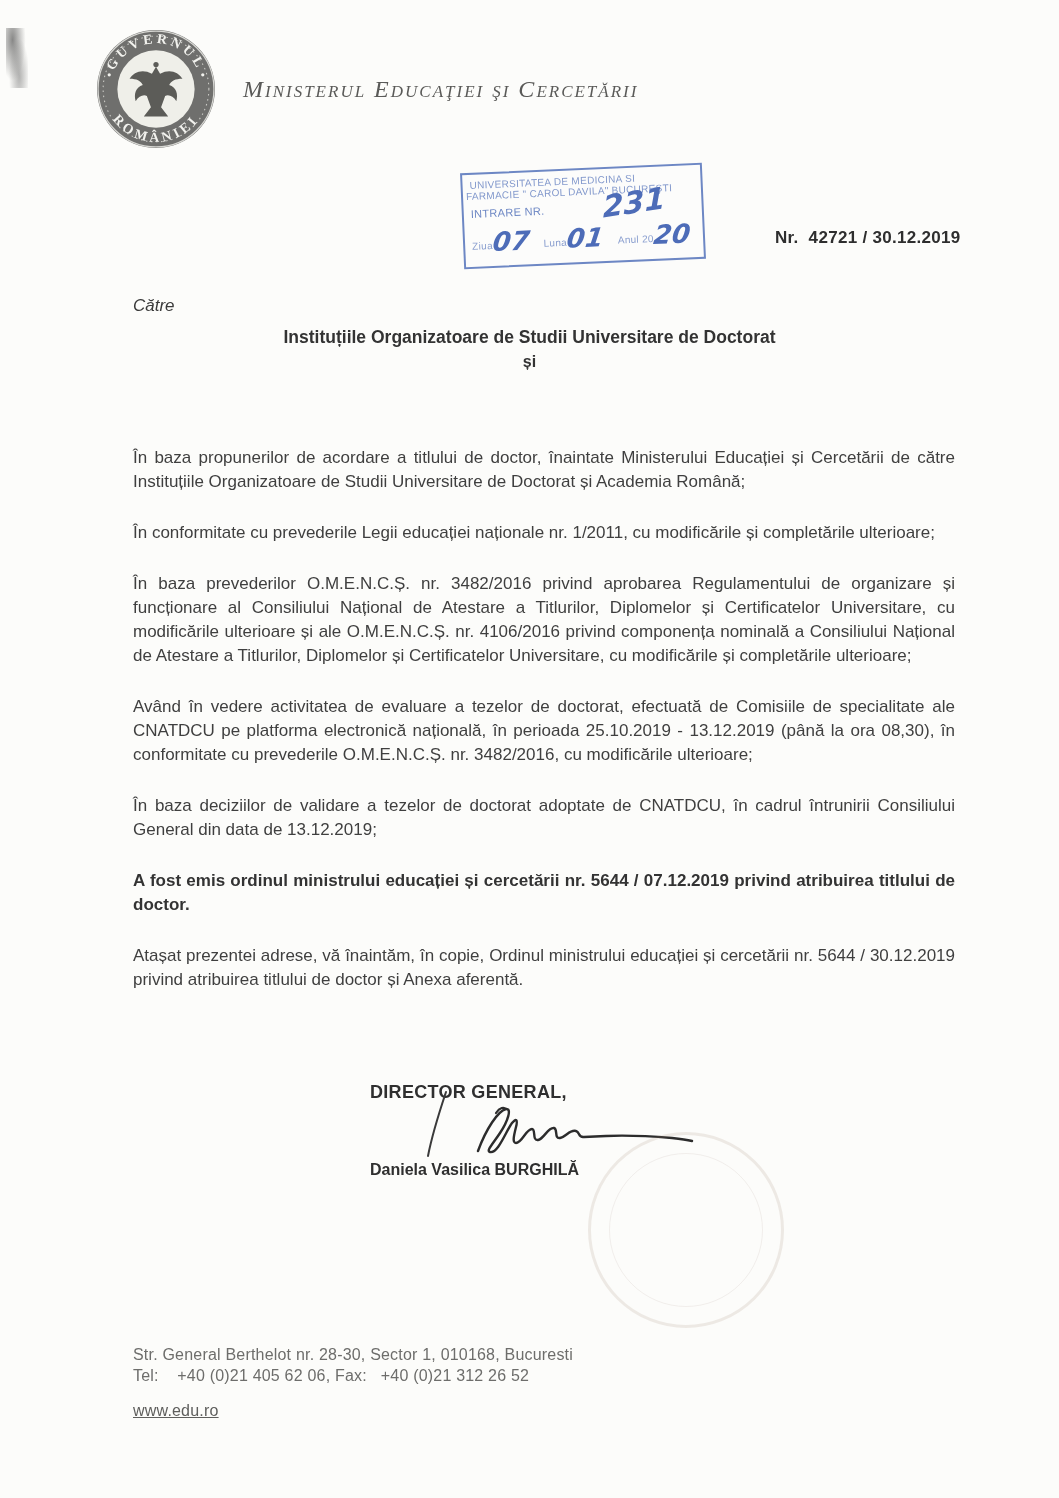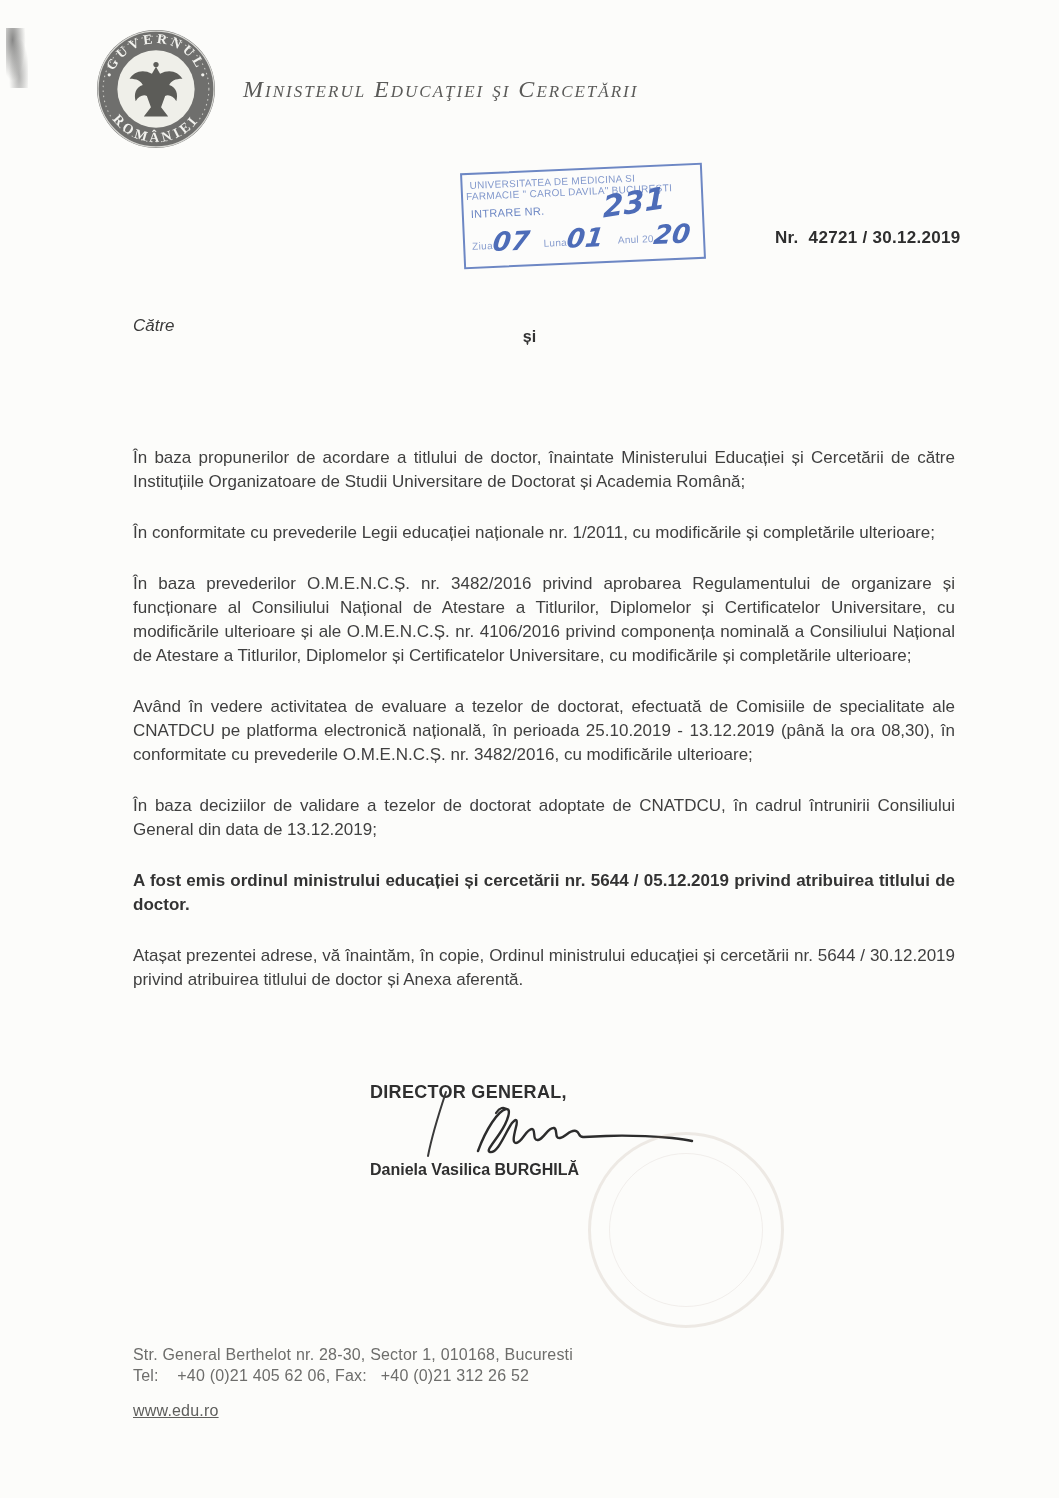--- a/index.html
+++ b/index.html
@@ -62,21 +62,21 @@
 
   .ref-number {
     position: absolute; left: 775px; top: 228px;
     font-weight: bold; font-size: 17px; color: #2e2e2e; letter-spacing: .3px;
     white-space: pre;
   }
 
   
   .salutation {
     position: absolute; left: 133px; top: 296px;
-    font-style: italic; font-size: 17px; color: #3a3a3a; margin-top: 20px;
+    font-style: italic; font-size: 17px; color: #3a3a3a;
   }
   .addressee {
     position: absolute; left: 0; top: 325px; width: 1059px;
     text-align: center; font-weight: bold; font-size: 17.5px; color: #333;
     line-height: 1.45;
   }
   .addressee .small-si { font-size: 16px; }
 
   .letter-body {
     position: absolute; left: 133px; top: 446px; width: 822px;
@@ -167,30 +167,31 @@
       <span class="lbl">Anul 20</span>
       <span class="hand">20</span>
     </div>
   </div>
 
   <div class="ref-number">Nr.  42721 / 30.12.2019</div>
 
   <div class="salutation">Către</div>
 
   <div class="addressee">
+    <div>Instituțiile Organizatoare de Studii Universitare de Doctorat</div>
     <div class="small-si">și</div>
   </div>
 
   <div class="letter-body">
     <p>În baza propunerilor de acordare a titlului de doctor, înaintate Ministerului Educației și Cercetării de către Instituțiile Organizatoare de Studii Universitare de Doctorat și Academia Română;</p>
     <p>În conformitate cu prevederile Legii educației naționale nr. 1/2011, cu modificările și completările ulterioare;</p>
     <p>În baza prevederilor O.M.E.N.C.Ș. nr. 3482/2016 privind aprobarea Regulamentului de organizare și funcționare al Consiliului Național de Atestare a Titlurilor, Diplomelor și Certificatelor Universitare, cu modificările ulterioare și ale O.M.E.N.C.Ș. nr. 4106/2016 privind componența nominală a Consiliului Național de Atestare a Titlurilor, Diplomelor și Certificatelor Universitare, cu modificările și completările ulterioare;</p>
     <p>Având în vedere activitatea de evaluare a tezelor de doctorat, efectuată de Comisiile de specialitate ale CNATDCU pe platforma electronică națională, în perioada 25.10.2019  - 13.12.2019 (până la ora 08,30), în conformitate cu prevederile O.M.E.N.C.Ș. nr. 3482/2016, cu modificările ulterioare;</p>
     <p>În baza deciziilor de validare a tezelor de doctorat adoptate de CNATDCU, în cadrul întrunirii Consiliului General din data de 13.12.2019;</p>
-    <p class="bold">A fost emis ordinul ministrului educației și cercetării nr. 5644 / 05.12.2019 privind atribuirea titlului de doctor.</p>
+    <p class="bold">A fost emis ordinul ministrului educației și cercetării nr. 5644 / 07.12.2019 privind atribuirea titlului de doctor.</p>
     <p>Atașat prezentei adrese, vă înaintăm, în copie, Ordinul ministrului educației și cercetării nr. 5644 / 30.12.2019 privind atribuirea titlului de doctor și Anexa aferentă.</p>
   </div>
 
   <div class="signature-block">
     <svg class="stray-stroke" width="30" height="70" viewBox="0 0 30 70">
       <path d="M24,2 C18,20 10,45 6,66" stroke="#3a3a3a" stroke-width="2" fill="none" stroke-linecap="round"></path>
     </svg>
     <div class="signature-title">DIRECTOR GENERAL,</div>
     <svg class="sig-scribble" width="280" height="52" viewBox="0 0 280 52">
       <path d="M58,46 C66,24 78,6 86,4 C92,3 88,16 80,28 C72,40 66,46 70,47 C78,49 86,26 92,18 C96,13 98,14 96,22 C94,30 92,38 96,38 C102,38 106,24 112,24 C116,24 112,36 118,35 C124,34 128,22 134,23 C138,24 134,34 140,33 C146,32 150,24 156,26 C160,27 158,33 164,32 L186,31 C206,30 228,31 252,33 C262,34 268,35 272,36" stroke="#2c2c2c" stroke-width="2.4" fill="none" stroke-linecap="round"></path>

